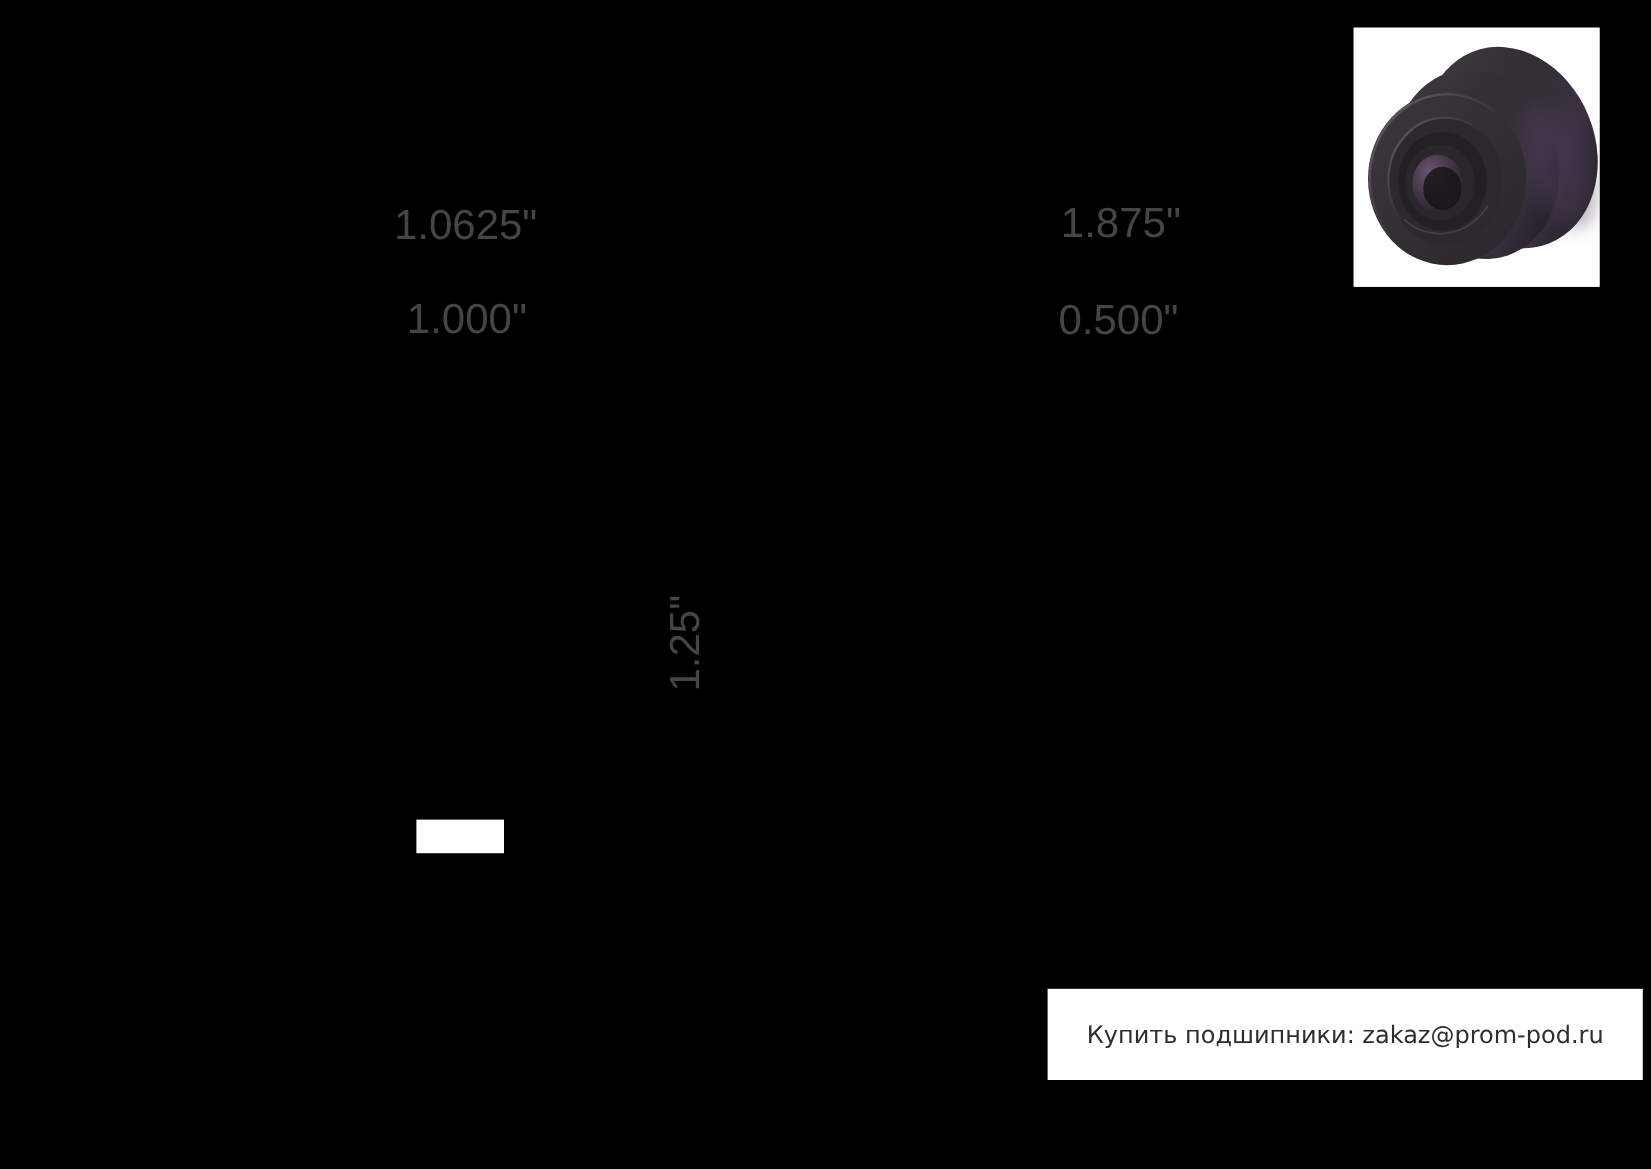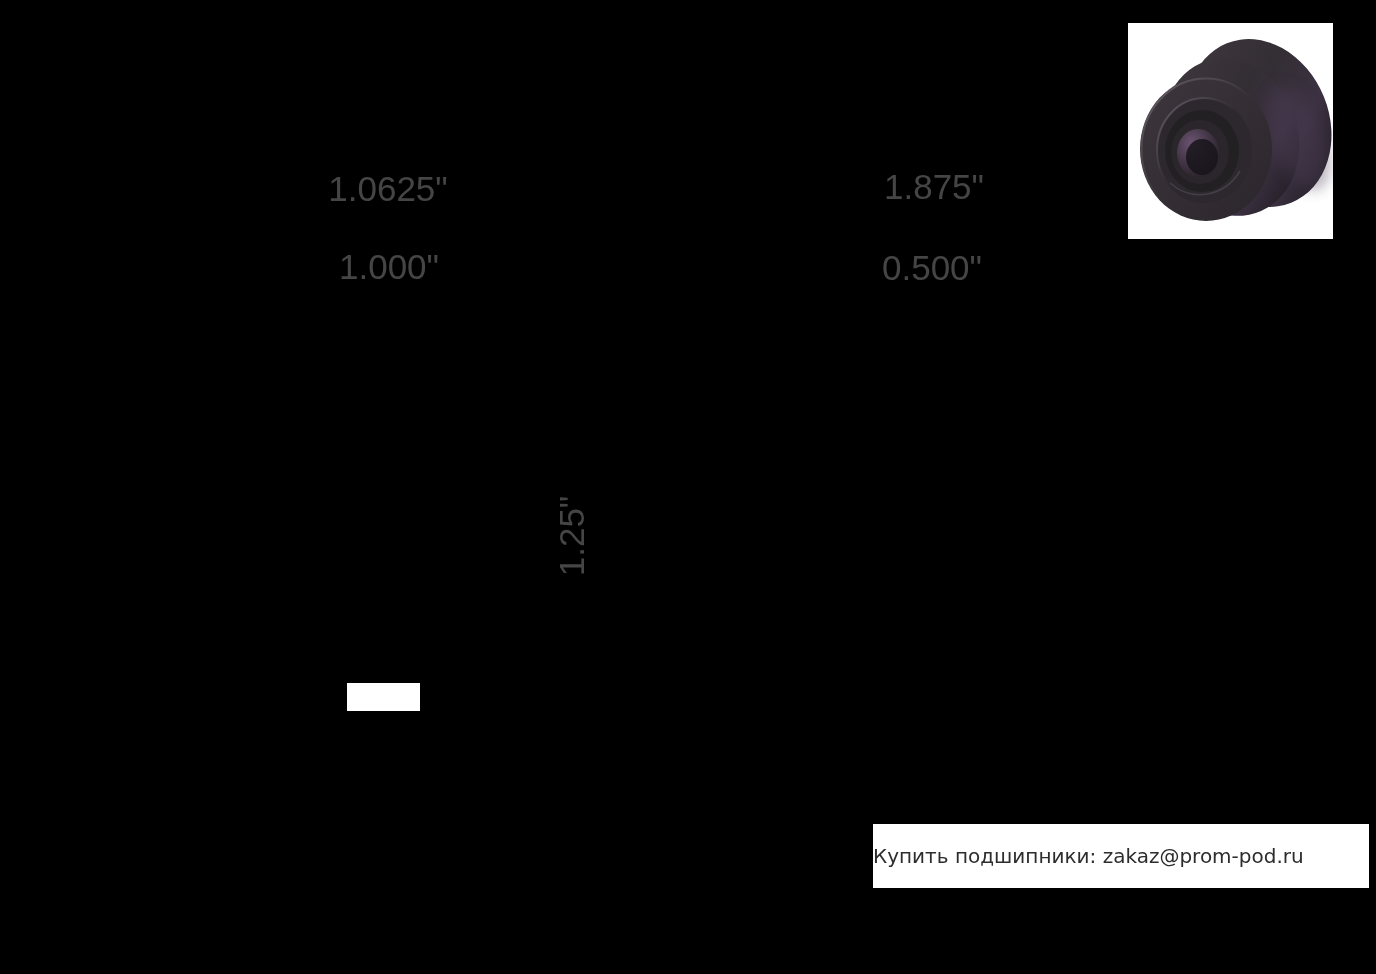--- a/index.html
+++ b/index.html
@@ -47,24 +47,25 @@
     width: 205px;
     height: 216px;
     background: #ffffff;
   }
   .product-photo svg { display: block; }
   .contact-banner {
     position: absolute;
     left: 873px;
     top: 824px;
     width: 496px;
-    height: 64px;
+    height: 76px;
     background: #ffffff;
     display: flex;
     align-items: center;
+    justify-content: center;
     cursor: pointer;
   }
   .contact-banner span {
     font-family: "DejaVu Sans", sans-serif;
     font-size: 20px;
     color: #2d2d2d;
     white-space: nowrap;
   }
 </style>
 </head>

